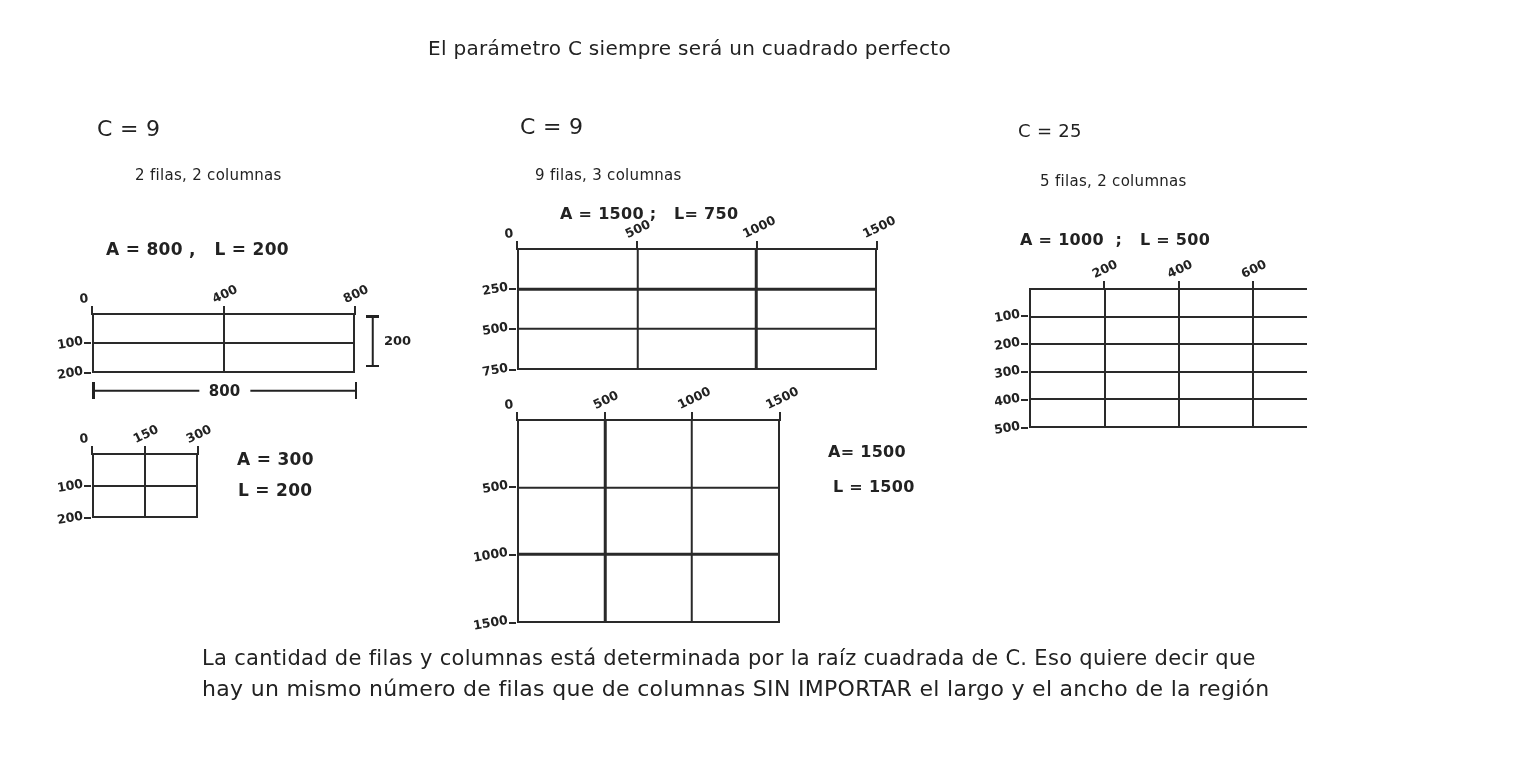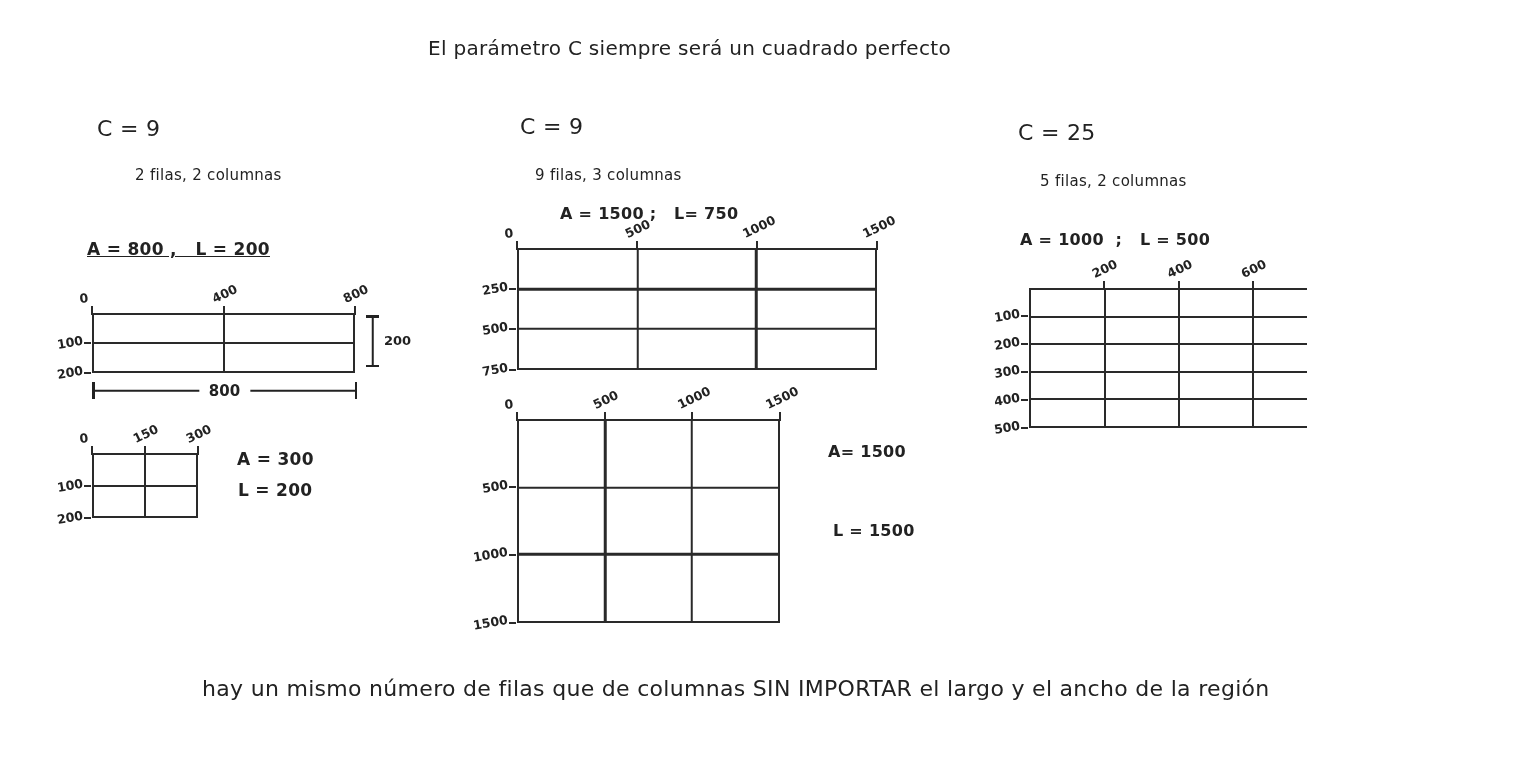--- a/index.html
+++ b/index.html
@@ -8,32 +8,32 @@
     font-family:"DejaVu Sans",sans-serif;color:#222;overflow:hidden;
   }
   .txt{position:absolute;white-space:pre;letter-spacing:0.3px;}
 
   .title{left:428px;top:36px;font-size:20px;}
   .footer1{left:202px;top:646px;font-size:21px;}
   .footer2{left:202px;top:676px;font-size:22px;}
 
   .h-c4{left:97px;top:116px;font-size:22px;}
   .sub-c4{left:135px;top:166px;font-size:15px;}
-  .al-c4{left:87px;top:239px;font-size:17px;font-weight:700;text-decoration:underline;}
+  .al-c4{left:106px;top:239px;font-size:17px;font-weight:700;}
   .h-c9{left:520px;top:114px;font-size:22px;}
   .sub-c9{left:535px;top:166px;font-size:15px;}
   .al-c9{left:560px;top:204px;font-size:16px;font-weight:700;}
-  .h-c25{left:1018px;top:120px;font-size:22px;}
+  .h-c25{left:1018px;top:120px;font-size:18px;}
   .sub-c25{left:1040px;top:172px;font-size:15px;}
   .al-c25{left:1020px;top:230px;font-size:16px;font-weight:700;}
 
   .al2-c4-a{left:237px;top:449px;font-size:17px;font-weight:700;}
   .al2-c4-l{left:238px;top:480px;font-size:17px;font-weight:700;}
   .al2-c9-a{left:828px;top:442px;font-size:16px;font-weight:700;}
-  .al2-c9-l{left:833px;top:477px;font-size:16px;font-weight:700;margin-top:44px;}
+  .al2-c9-l{left:833px;top:477px;font-size:16px;font-weight:700;}
 
   
   .grid{position:absolute;}
   .g-c4-top{left:92px;top:313px;width:263px;height:60px;}
   .g-c4-bot{left:92px;top:453px;width:106px;height:65px;}
   .g-c9-top{left:517px;top:248px;width:360px;height:122px;}
   .g-c9-bot{left:517px;top:419px;width:263px;height:204px;}
   .g-c25  {left:1029px;top:288px;width:374px;height:140px;}
 
   .grid-box{position:absolute;inset:0;border:2px solid #2a2a2a;}
@@ -201,15 +201,16 @@
       <div class="llabel" style="top: 40%;">200</div>
       <div class="ltick" style="top: 40%;"></div>
       <div class="llabel" style="top: 60%;">300</div>
       <div class="ltick" style="top: 60%;"></div>
       <div class="llabel" style="top: 80%;">400</div>
       <div class="ltick" style="top: 80%;"></div>
       <div class="llabel" style="top: 100%;">500</div>
       <div class="ltick" style="top: 100%;"></div>
     </div>
 
+  <div class="txt footer1">La cantidad de filas y columnas está determinada por la raíz cuadrada de C. Eso quiere decir que</div>
   <div class="txt footer2">hay un mismo número de filas que de columnas SIN IMPORTAR el largo y el ancho de la región</div>
 
 </div>
 
 </body></html>

